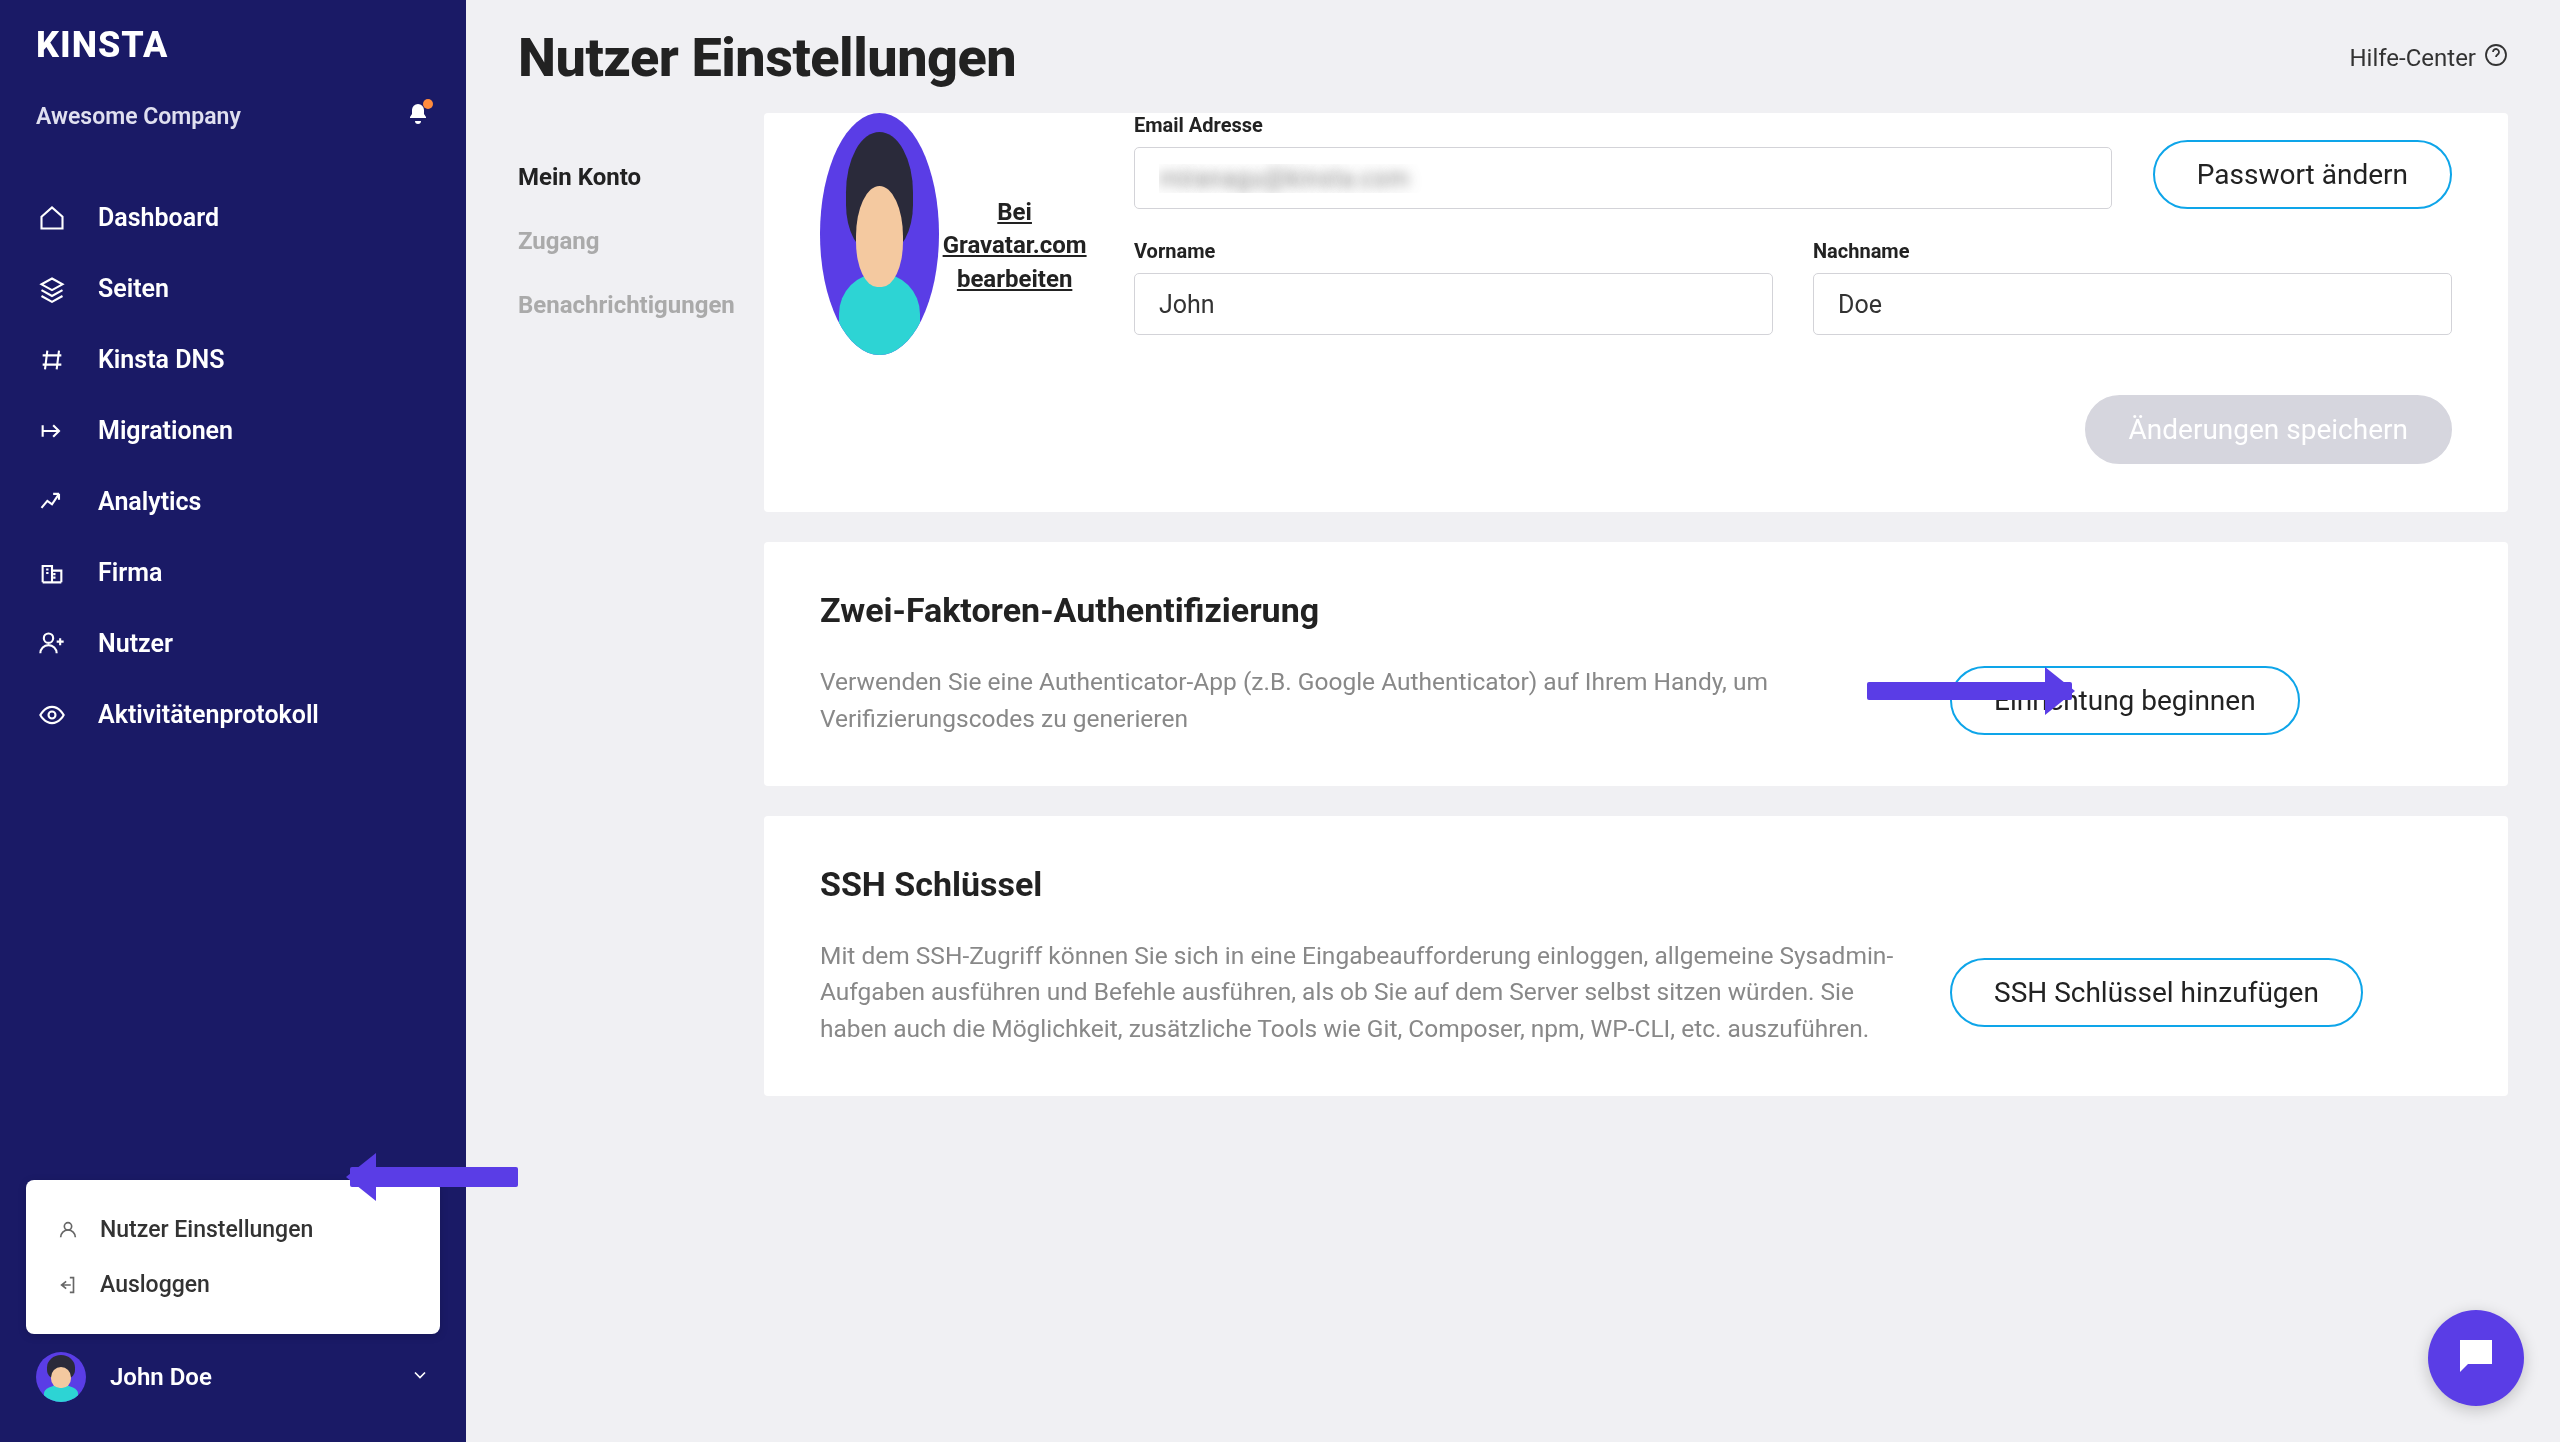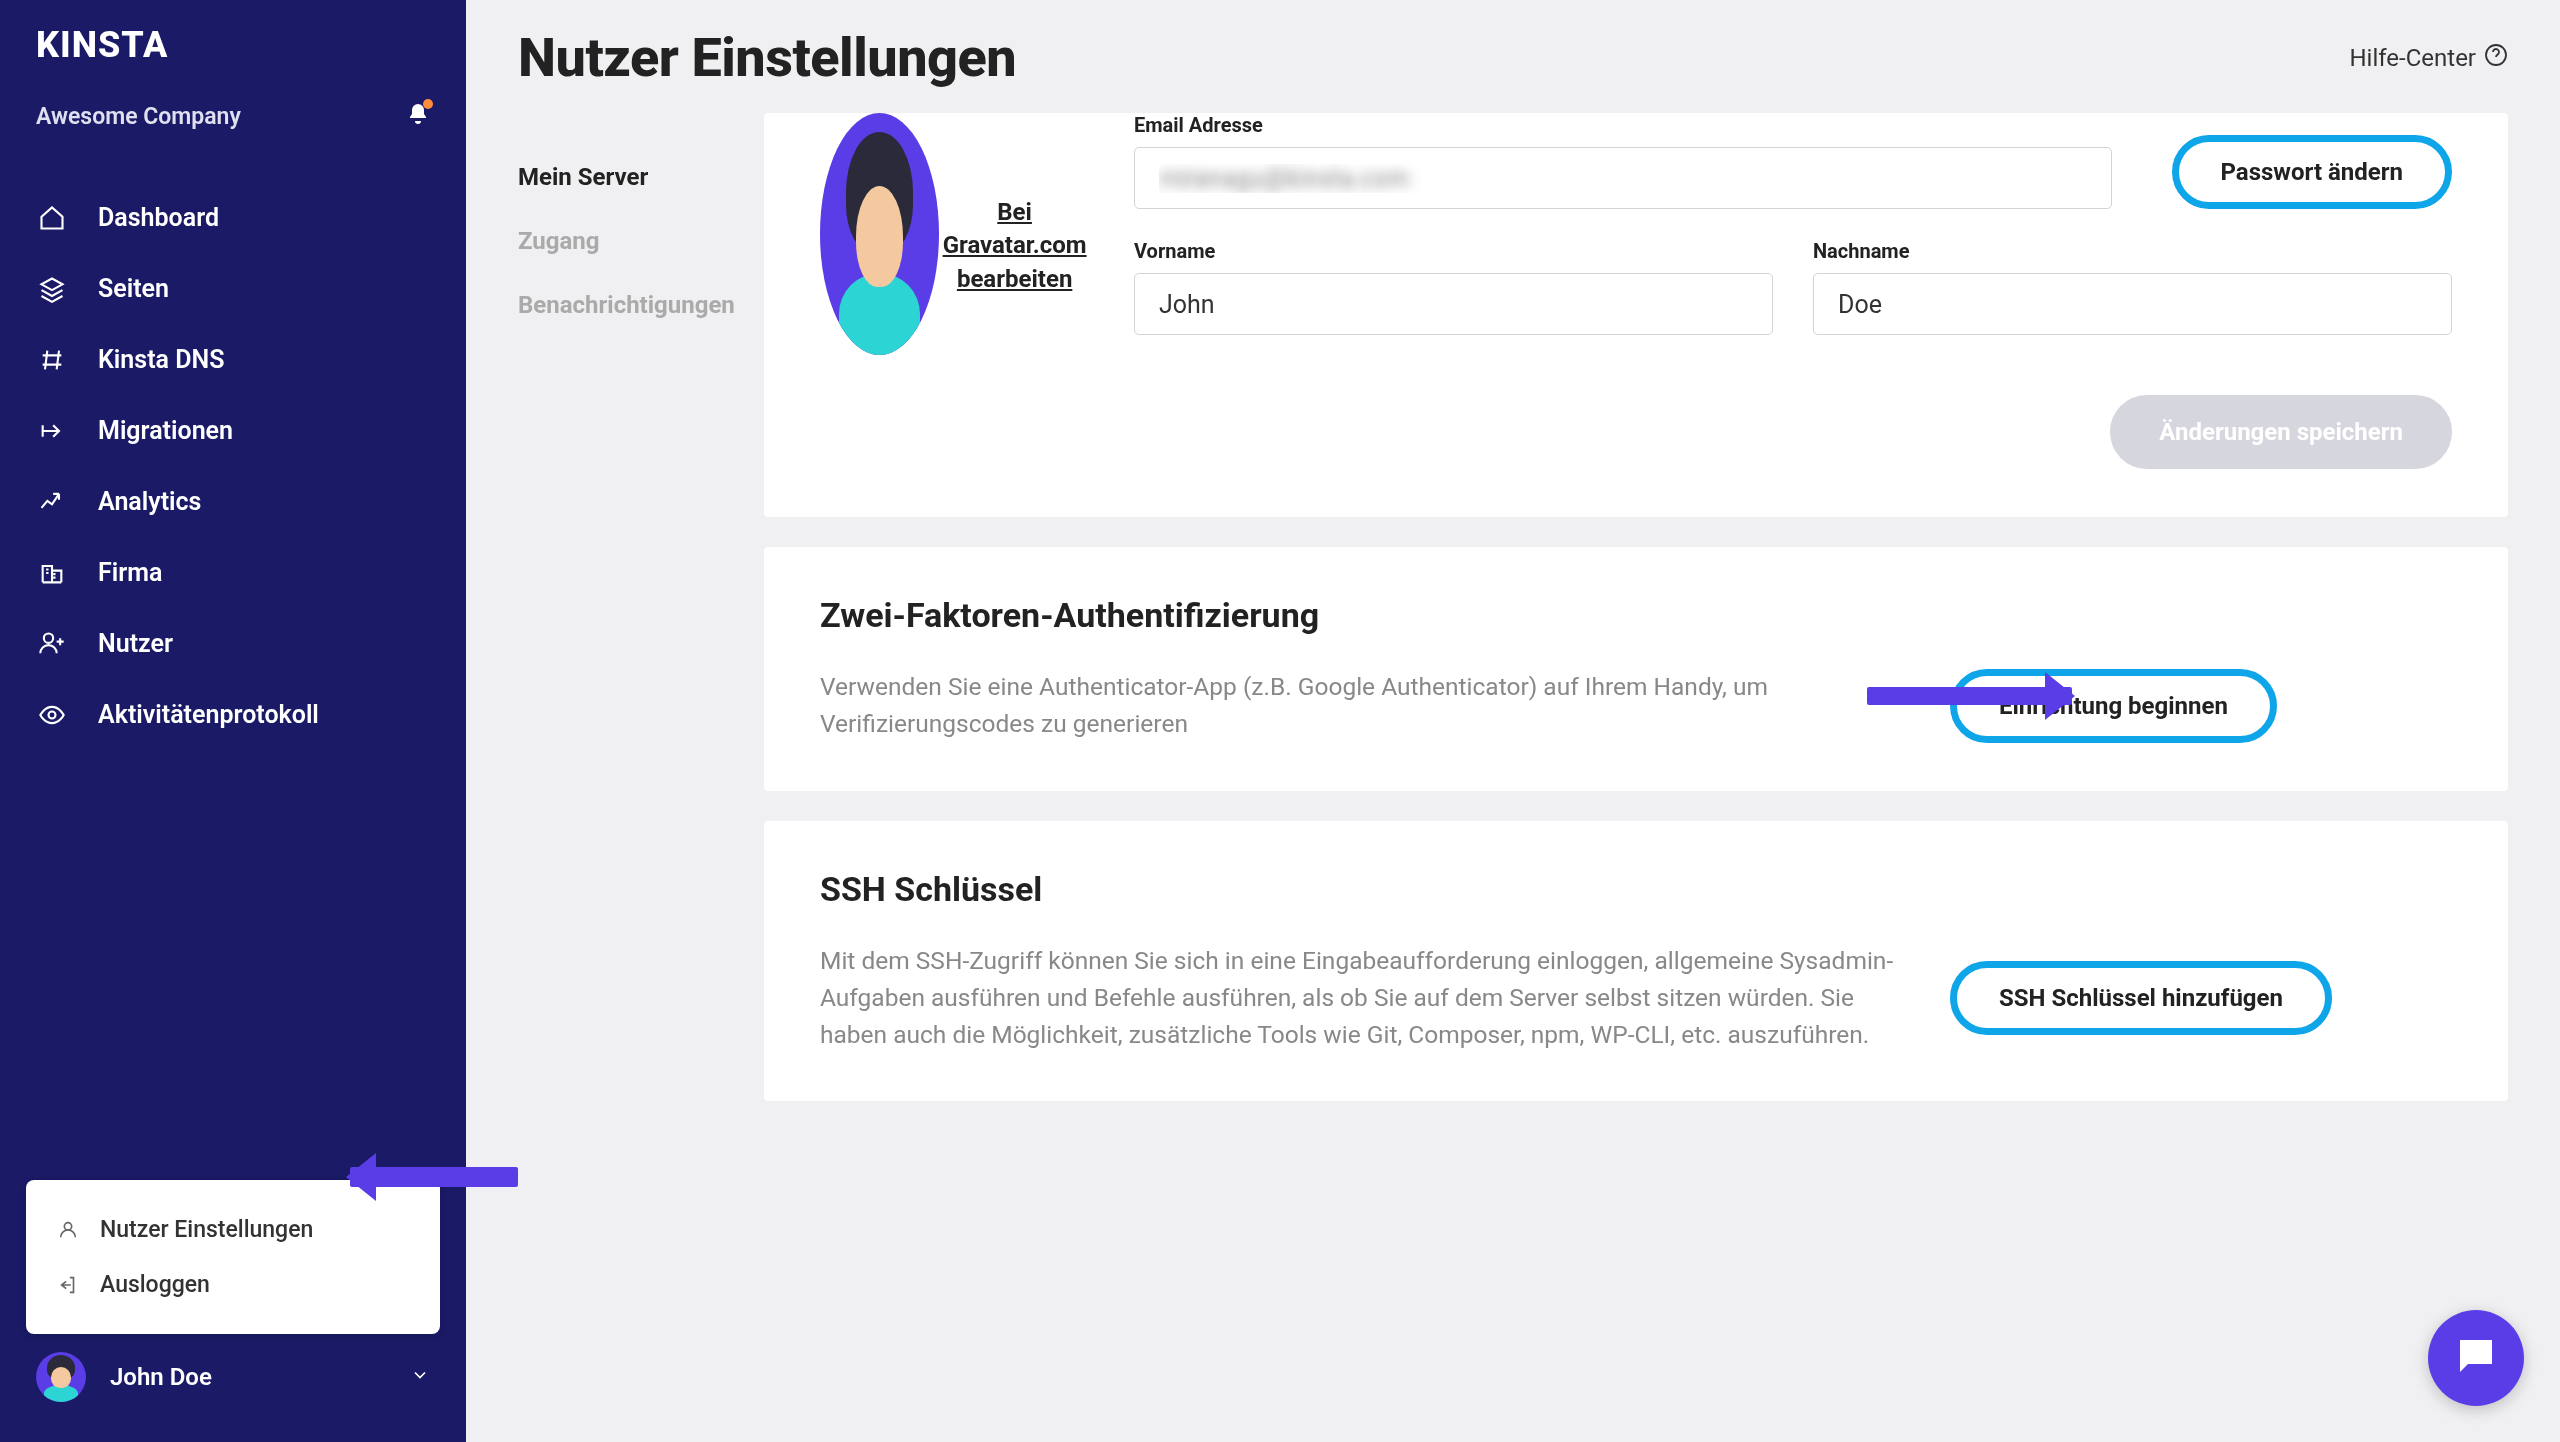--- a/index.html
+++ b/index.html
@@ -57,21 +57,21 @@
   .form-col { flex: 1; display: flex; flex-direction: column; gap: 30px; }
   .form-row { display: flex; gap: 40px; }
   .field { flex: 1; display: flex; flex-direction: column; gap: 10px; }
   .field label { font-size: 20px; font-weight: 700; color: #222; }
   .field input, .field .select { height: 62px; border: 1px solid #d3d3d8; border-radius: 5px; padding: 0 24px; font-size: 25px; color: #333; background: #fff; }
   .field input.blurred { color: transparent; text-shadow: 0 0 12px rgba(80,80,80,.7); }
   .field .select { display: flex; align-items: center; justify-content: space-between; cursor: pointer; }
   .field .select svg { width: 18px; height: 18px; fill: #999; }
 
   .right-actions { width: 300px; display: flex; flex-direction: column; }
-  .btn { background: #fff; border: 7px solid #0ea5e9; border-radius: 44px; padding: 16px 42px; font-size: 24px; font-weight: 700; color: #222; cursor: pointer; white-space: nowrap; }
+  .btn { background: #fff; border: 2px solid #0ea5e9; border-radius: 44px; padding: 16px 42px; font-size: 28px; font-weight: 400; color: #222; cursor: pointer; white-space: nowrap; }
   .btn.disabled { background: #d6d6de; color: #fff; border-color: #d6d6de; cursor: default; }
 
   .save-row { display: flex; justify-content: flex-end; margin-top: 40px; }
 
   .section-title { font-size: 34px; font-weight: 700; color: #222; margin-bottom: 34px; }
   .section-row { display: flex; align-items: center; gap: 30px; position: relative; }
   .section-desc { flex: 1; font-size: 24.5px; color: #888; line-height: 1.5; max-width: 1100px; }
 
   .arrow-2fa { position: absolute; height: 18px; background: #5a3de6; right: 380px; width: 205px; top: 18px; border-radius: 2px; }
   .arrow-2fa::after { content: ''; position: absolute; right: -27px; top: -15px; border: 24px solid transparent; border-left: 30px solid #5a3de6; }
@@ -216,21 +216,21 @@
       <span>Hilfe-Center</span>
       <span><svg viewBox="0 0 24 24">
             <circle cx="12" cy="12" r="10" fill="none" stroke="#333" stroke-width="1.8"></circle>
             <path fill="none" stroke="#333" stroke-width="1.8" d="M9 9a3 3 0 1 1 4.5 2.6c-1 .6-1.5 1.4-1.5 2.4m0 3h.01"></path>
           </svg></span>
     </div>
   </div>
 
   <div class="content-row">
     <div class="subnav">
-      <div class="subnav-item active">Mein Server</div>
+      <div class="subnav-item active">Mein Konto</div>
       <div class="subnav-item">Zugang</div>
       <div class="subnav-item">Benachrichtigungen</div>
     </div>
 
     <div class="panel-stack">
 
       <div class="panel" style="padding-top:0;">
         <div class="account-grid">
           <div class="avatar-col">
             <div class="avatar-large">

